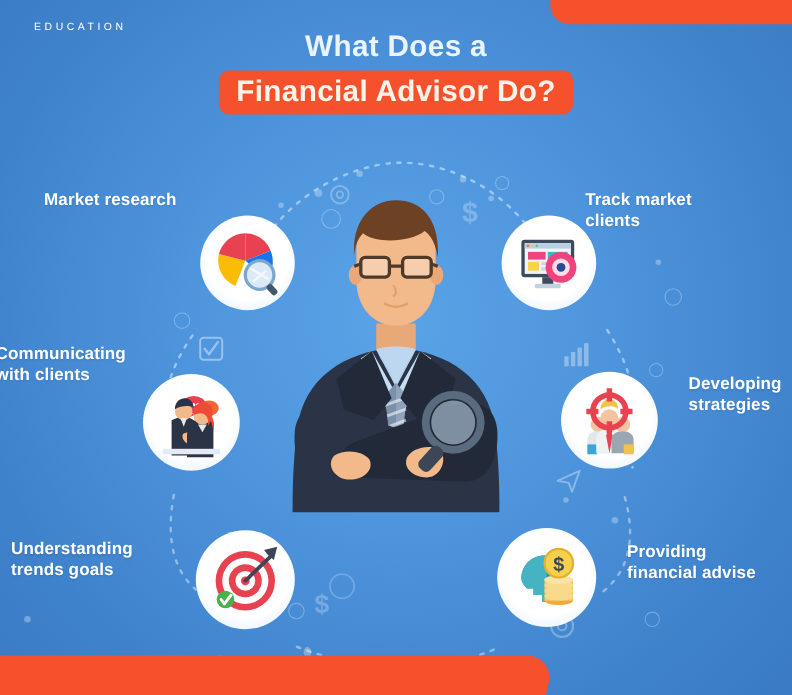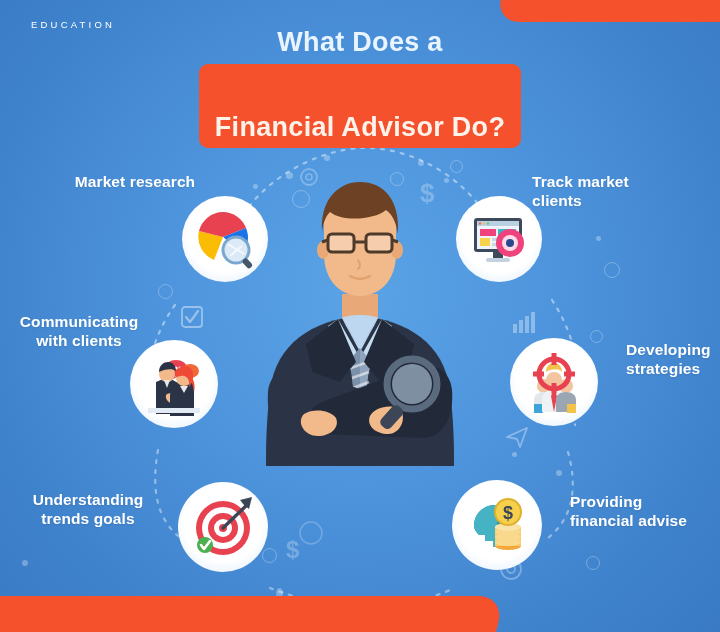--- a/index.html
+++ b/index.html
@@ -47,21 +47,21 @@
   .title-line1{
     color:#eaf4ff;font-size:27px;font-weight:700;letter-spacing:.3px;
     line-height:32px;
   }
   .title-line2-box{
     display:inline-block;background:#f4512c;border-radius:9px;
     padding:4px 16px 6px 16px;margin-top:6px;
   }
   .title-line2{
     color:#fdf3ea;font-size:27px;font-weight:700;letter-spacing:.3px;
-    line-height:30px;white-space:nowrap;margin-top:44px;
+    line-height:30px;white-space:nowrap;
   }
 
   
   .deco{position:absolute;pointer-events:none;}
   .dot{border-radius:50%;background:rgba(255,255,255,.30);}
   .ring{border-radius:50%;border:1.5px solid rgba(255,255,255,.28);}
   .glyph{
     color:rgba(255,255,255,.26);font-weight:700;
     font-family:"Liberation Sans", sans-serif;
   }
@@ -75,21 +75,21 @@
   .bubble{
     position:absolute;border-radius:50%;
     background:radial-gradient(circle at 50% 45%, #ffffff 58%, #f2f8fe 72%, rgba(255,255,255,.55) 86%, rgba(255,255,255,0) 100%);
     display:flex;align-items:center;justify-content:center;
   }
   .label{
     position:absolute;color:#ffffff;font-weight:700;font-size:15.5px;
     line-height:19px;letter-spacing:.1px;text-shadow:0 1px 2px rgba(0,0,0,.10);
     white-space:pre-line;
   }
-  .label.r{text-align:center;}
+  .label.r{text-align:left;}
   .label.l{text-align:left;}
 </style>
 </head>
 <body>
 
 <div class="stage">
 
   <svg class="arc-svg">
     <path d="M225,250 C250,178 320,150 360,148 C405,146 470,172 500,240" fill="none" stroke="rgba(255,255,255,.45)" stroke-width="2.2" stroke-dasharray="3 7" stroke-linecap="round"></path>
     <path d="M175,305 C150,340 143,378 150,420" fill="none" stroke="rgba(255,255,255,.45)" stroke-width="2.2" stroke-dasharray="3 7" stroke-linecap="round"></path>

